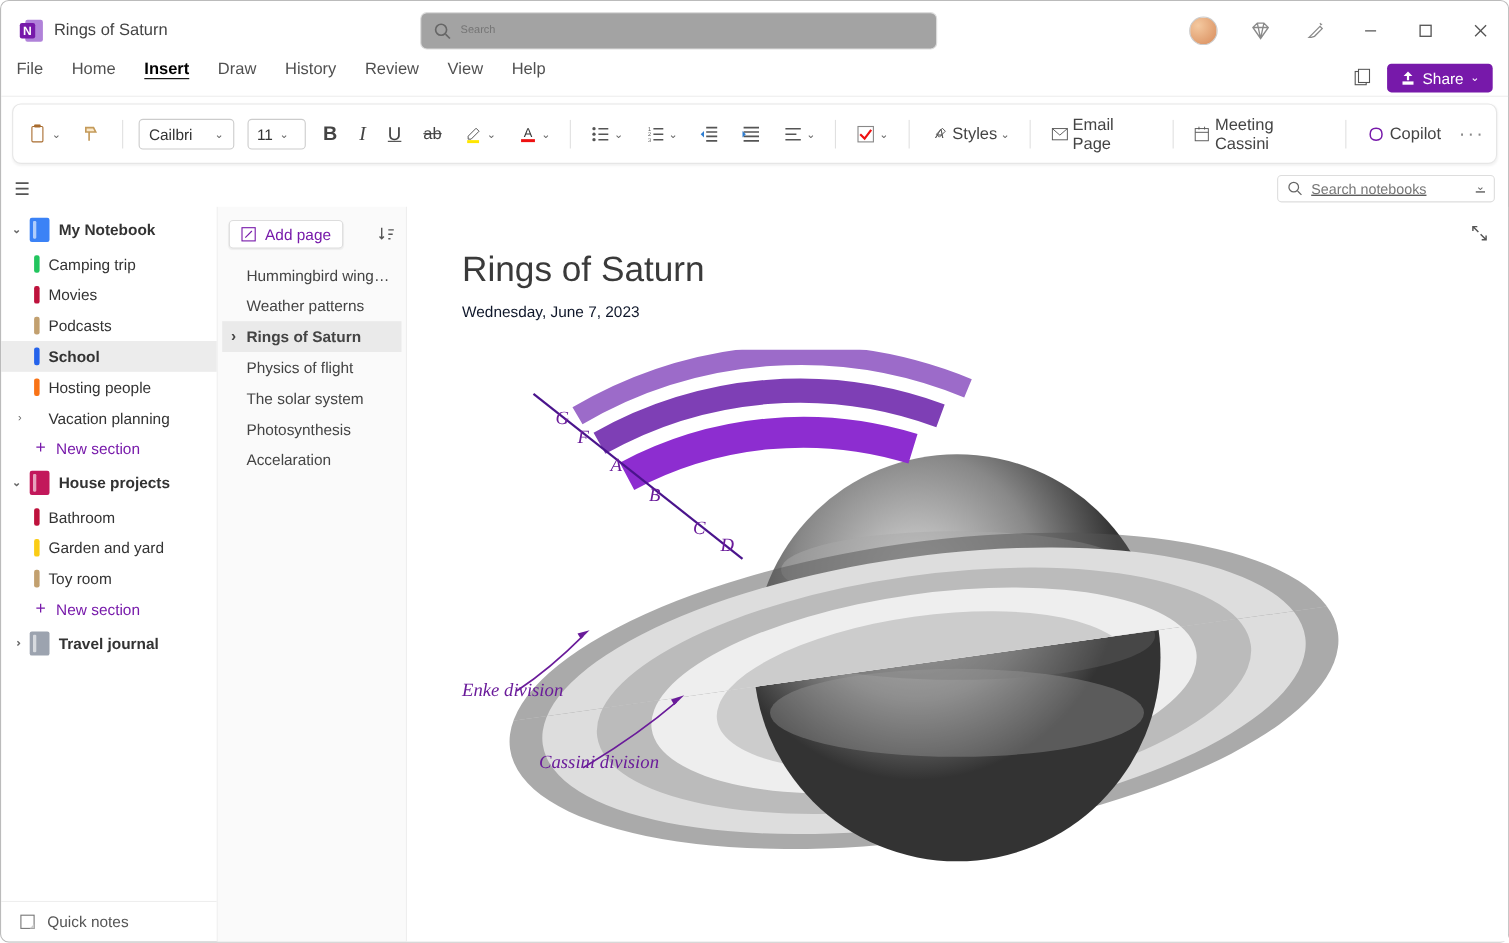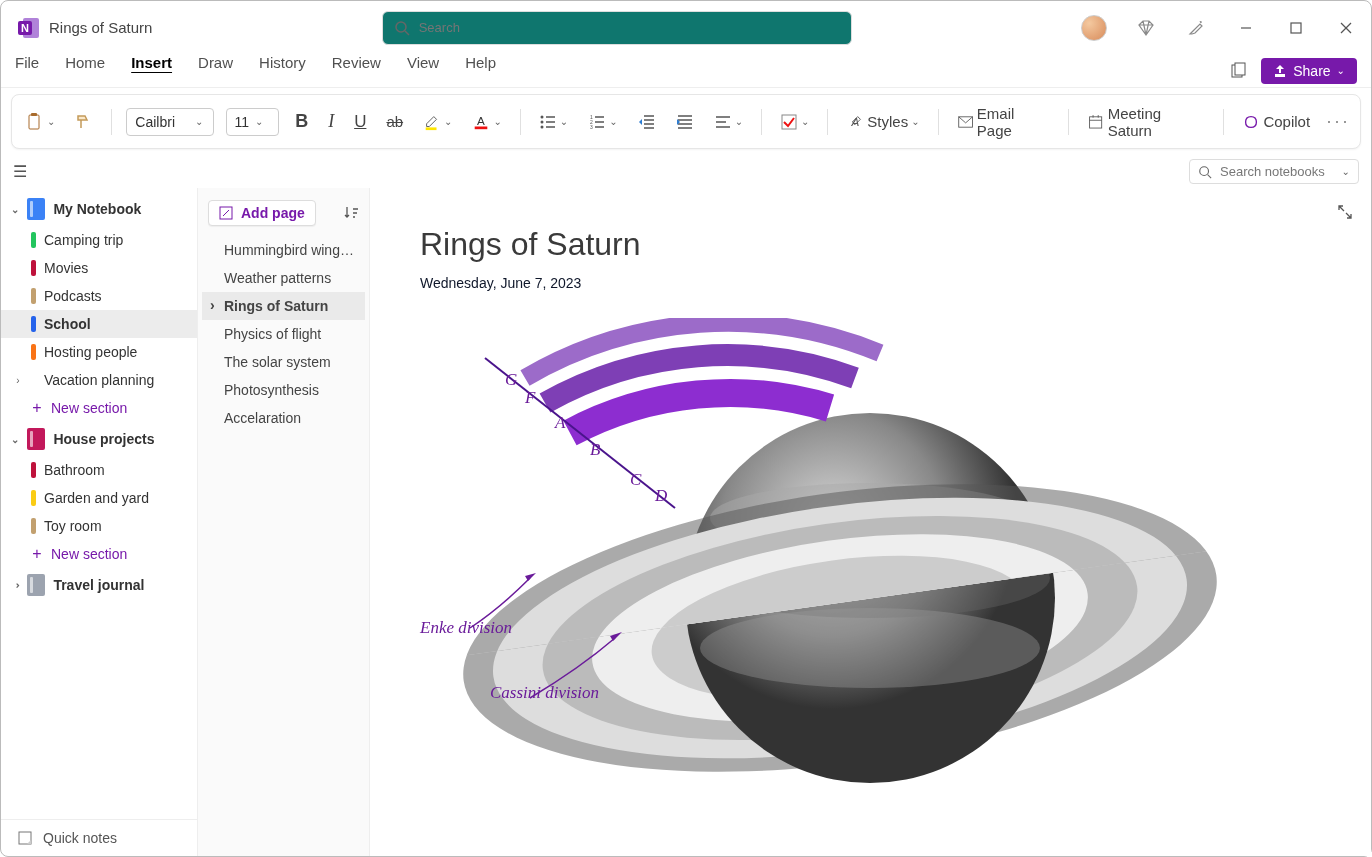--- a/index.html
+++ b/index.html
@@ -4,21 +4,21 @@
 <style>
 * { box-sizing: border-box; margin: 0; padding: 0; font-family: "Segoe UI", sans-serif; }
 body { width: 1372px; height: 857px; background: #fff; overflow: hidden; font-size: 14px; color: #333; }
 .window { width: 100%; height: 100%; display: flex; flex-direction: column; border: 1px solid #bbb; border-radius: 8px; }
 
 
 .titlebar { height: 53px; display: flex; align-items: center; padding: 0 10px; }
 .app-icon { width: 24px; height: 24px; margin: 0 8px 0 6px; }
 .titlebar-title { font-size: 15px; color: #444; }
 .search-wrap { margin-left: auto; margin-right: auto; position: relative; }
-.search-input { width: 470px; height: 34px; border: 1px solid #ddd; border-radius: 6px; padding: 0 12px 0 36px; background: #0f766e; font-size: 13px; }
+.search-input { width: 470px; height: 34px; border: 1px solid #ddd; border-radius: 6px; padding: 0 12px 0 36px; background: #a3a3a3; font-size: 10px; }
 .search-icon { position: absolute; left: 12px; top: 9px; width: 16px; height: 16px; color: #666; }
 .title-right { display: flex; align-items: center; gap: 28px; margin-right: 4px; }
 .title-right .win-btn { width: 22px; height: 22px; display: flex; align-items: center; justify-content: center; color: #555; }
 .avatar { width: 26px; height: 26px; border-radius: 50%; background: radial-gradient(circle at 30% 30%, #f4c9a0, #d88b5a); border: 1px solid #ccc; }
 
 
 .menubar-row { display: flex; padding: 0 14px 0 14px; height: 34px; gap: 26px; color: #505050; border-bottom: 1px solid #eee; }
 .menubar-row .menu-item { font-size: 15px; cursor: pointer; }
 .menubar-row .menu-item.active { color: #000; font-weight: 600; text-decoration: underline; text-underline-offset: 4px; }
 .menubar-right { margin-left: auto; display: flex; align-items: center; gap: 14px; }
@@ -33,40 +33,40 @@
 .font-select { height: 28px; border: 1px solid #ccc; border-radius: 4px; display: flex; align-items: center; padding: 0 8px; font-size: 14px; gap: 14px; background: #fff; }
 .font-select.small { width: 55px; gap: 6px; text-align: center; }
 .font-select.big { width: 90px; gap: 20px; }
 .chev { font-size: 10px; color: #666; }
 .ribbon-text { font-size: 15px; }
 .ribbon-more { color: #888; font-size: 18px; letter-spacing: 2px; }
 
 
 .subbar { display: flex; align-items: center; padding: 4px 12px 4px 12px; }
 .hamburger { color: #555; font-size: 16px; }
-.search-nbk { margin-left: auto; display: flex; align-items: center; border: 1px solid #ddd; border-radius: 4px; padding: 4px 8px; gap: 8px; width: 170px; justify-content: space-between; }
+.search-nbk { margin-left: auto; display: flex; align-items: flex-start; border: 1px solid #ddd; border-radius: 4px; padding: 4px 8px; gap: 8px; width: 198px; justify-content: space-between; text-decoration: underline; }
 .search-nbk .lbl { color: #777; font-size: 13px; flex: 1; }
 
 
 .body { flex: 1; display: flex; min-height: 0; }
 .nav { width: 197px; border-right: 1px solid #eee; padding-top: 4px; display:flex; flex-direction:column; }
 .nbk { display: flex; align-items: center; gap: 8px; padding: 6px 10px; font-weight: 600; cursor: pointer; }
 .nbk-icon { width: 18px; height: 22px; border-radius: 2px; position: relative; }
 .nbk-icon::before { content:""; position:absolute; left:3px; top:3px; bottom:3px; width:3px; background:rgba(255,255,255,0.6); border-radius:1px;}
 .sec { display: flex; align-items: center; gap: 8px; padding: 5px 10px 5px 30px; cursor: pointer; height: 28px; }
 .sec .swatch { width: 5px; height: 16px; border-radius: 2px; }
 .sec.selected { background: #ececec; font-weight:600; }
 .new-sec { color: #7719aa; }
 .new-sec .plus { color: #7719aa; font-size: 16px; width: 12px; text-align:center; }
 .sec.arrowed .arrow { width: 10px; text-align:center; margin-left:-18px; margin-right:0px; color:#666; font-size:10px; }
 .nav .grow { flex: 1; }
 .quick-notes { display: flex; align-items: center; gap: 10px; padding: 10px 16px; border-top: 1px solid #eee; color: #555; }
 
 .pages { width: 172px; border-right: 1px solid #eee; background: #fafafa; padding: 10px 4px; }
-.pages-head { display: flex; align-items: center; gap: 10px; padding: 2px 6px 10px 6px; font-weight: bold; }
+.pages-head { display: flex; align-items: center; gap: 10px; padding: 2px 6px 10px 6px; }
 .add-page-btn { display: flex; align-items: center; gap: 8px; border: 1px solid #ddd; border-radius: 4px; padding: 4px 10px; color: #7719aa; background:#fff; box-shadow: 0 1px 1px rgba(0,0,0,0.05); }
 .sort-btn { margin-left: auto; color: #555; }
 .page-item { padding: 6px 10px 6px 22px; font-size: 14px; color: #444; cursor: pointer; white-space: nowrap; overflow: hidden; text-overflow: ellipsis; position: relative; }
 .page-item.selected { background: #eaeaea; font-weight: 600; }
 .page-item.selected::before { content: "›"; position: absolute; left: 8px; top: 5px; color: #444; font-size: 14px; }
 
 .canvas { flex: 1; background: #fff; position: relative; padding: 38px 10px 10px 50px; }
 .canvas .expand-icon { position: absolute; right: 18px; top: 16px; color: #555; }
 .note-title { font-size: 32px; font-weight: 400; color: #3a3a3a; }
 .note-date { font-size: 14px; color: #0f172a; margin-top: 12px; }
@@ -268,21 +268,21 @@
         <span class="ribbon-text">Email Page</span>
       </div>
     <div class="r-sep"></div>
     <div class="r-btn">
         <svg viewBox="0 0 20 20">
           <rect x="3" y="4" width="14" height="13" stroke="#555" fill="none"></rect>
           <line x1="3" y1="8" x2="17" y2="8" stroke="#555"></line>
           <line x1="7" y1="2" x2="7" y2="5" stroke="#555"></line>
           <line x1="13" y1="2" x2="13" y2="5" stroke="#555"></line>
         </svg>
-        <span class="ribbon-text">Meeting Saturn</span>
+        <span class="ribbon-text">Meeting Cassini</span>
       </div>
     <div class="r-sep"></div>
     <div class="r-btn">
         <svg viewBox="0 0 20 20">
           <path d="M4 10 Q4 4 10 4 Q16 4 16 10 Q16 16 10 16 Q4 16 4 10" stroke="#7719aa" stroke-width="1.5" fill="none"></path>
         </svg>
         <span class="ribbon-text">Copilot</span>
       </div>
     <div class="ribbon-more">···</div>
     <div style="position:absolute; right:18px; bottom:2px;" class="chev">⌄</div>

